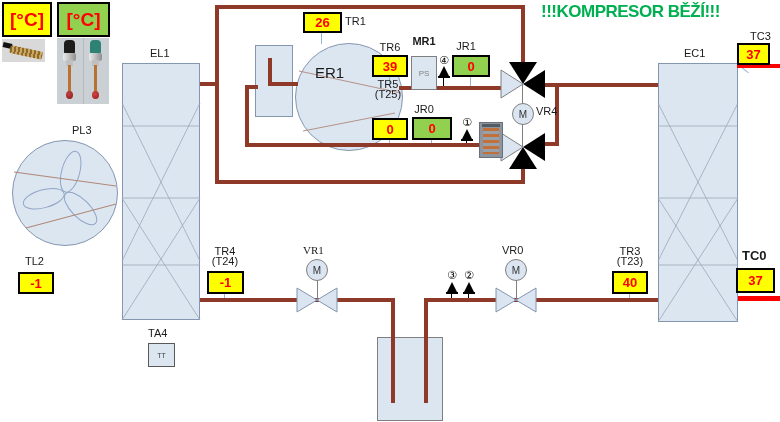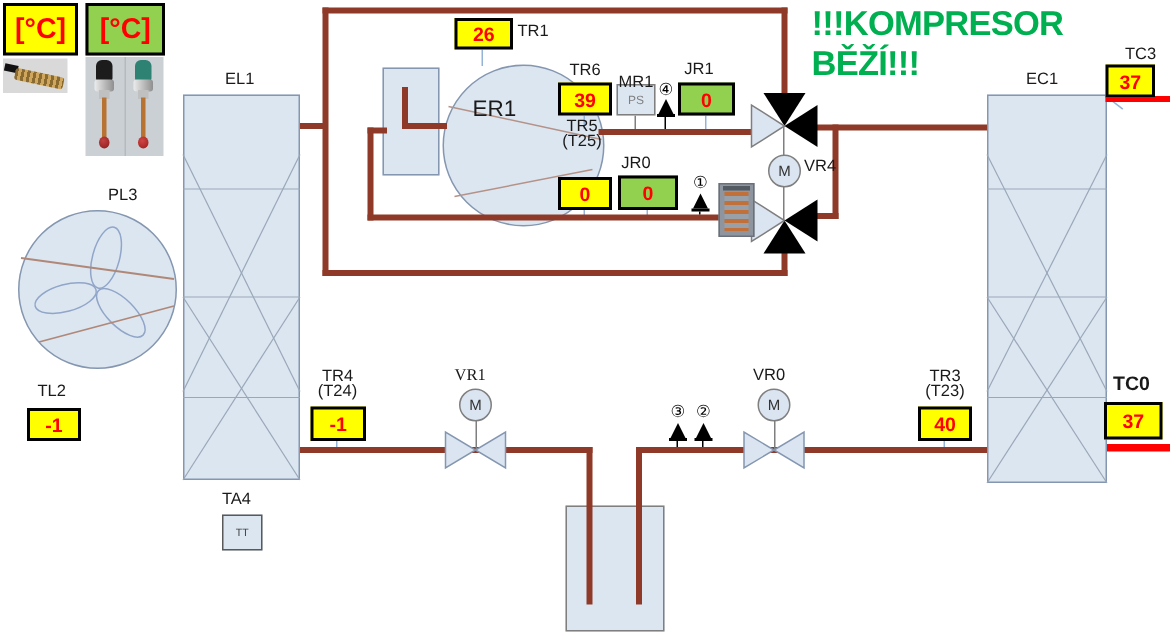--- a/index.html
+++ b/index.html
@@ -28,21 +28,21 @@
   .cvstem{position:absolute;width:1px;background:#000;z-index:5;}
   
   .motor{position:absolute;width:22px;height:22px;border-radius:50%;background:#DBE5F1;
          border:1px solid #7F7F7F;box-sizing:border-box;display:flex;align-items:center;
          justify-content:center;font-size:10px;color:#333;z-index:4;}
   .smallbox{position:absolute;background:#DCE6F1;border:1px solid #7F7F7F;box-sizing:border-box;
             display:flex;align-items:center;justify-content:center;z-index:4;}
   svg{position:absolute;z-index:3;overflow:visible;}
   .legend{position:absolute;display:flex;align-items:center;justify-content:center;
           border:2px solid #000;box-sizing:border-box;color:#FF0000;font-weight:bold;font-size:19px;z-index:5;}
-  #status-text{position:absolute;left:541px;top:2px;font-size:23px;font-weight:bold;
+  #status-text{position:absolute;left:541px;top:2px;font-size:17px;font-weight:bold;
                color:#00B050;letter-spacing:-0.5px;z-index:6;}
   .photo{position:absolute;overflow:hidden;z-index:3;}
 </style>
 </head>
 <body>
 
 <div id="stage">
 
   <div class="legend" style="left:2px;top:2px;width:50px;height:35px;background:#FFFF00;">[°C]</div>
   <div class="legend" style="left:57px;top:2px;width:53px;height:35px;background:#92D050;">[°C]</div>
@@ -208,23 +208,23 @@
   <div class="cvstem" style="left:468px;top:294px;height:4px;"></div>
 
   <div class="lead" style="left:321px;top:33px;height:11px;"></div>
   <div class="disp" style="left:303px;top:12px;width:39px;height:21px;">26</div>
   <div class="lbl" style="left:345px;top:16px;">TR1</div>
 
   <div class="lead" style="left:389px;top:77px;height:9px;"></div>
   <div class="lbl2" style="left:370px;top:42px;">TR6</div>
   <div class="disp" style="left:372px;top:55px;width:36px;height:22px;">39</div>
 
-  <div class="lbl2" style="left:404px;top:50px;">MR1</div>
+  <div class="lbl2" style="left:404px;top:36px;font-weight:bold;">MR1</div>
   <div class="grayline" style="left:423px;top:77px;width:1px;height:9px;"></div>
-  <div class="smallbox" style="left:411px;top:56px;width:26px;height:21px;font-size:8px;color:#7F7F7F;">PS</div>
+  <div class="smallbox" style="left:411px;top:56px;width:26px;height:34px;font-size:8px;color:#7F7F7F;">PS</div>
 
   <div class="lead" style="left:470px;top:77px;height:9px;"></div>
   <div class="lbl2" style="left:446px;top:41px;">JR1</div>
   <div class="disp green" style="left:452px;top:55px;width:38px;height:22px;">0</div>
 
   <div class="lbl2" style="left:368px;top:79px;">
     <span>TR5</span><br>
     <span>(T25)</span>
   </div>
   <div class="lead" style="left:389px;top:140px;height:4px;"></div>

